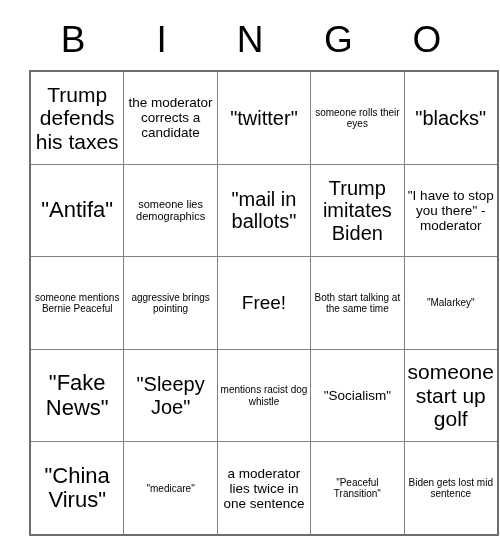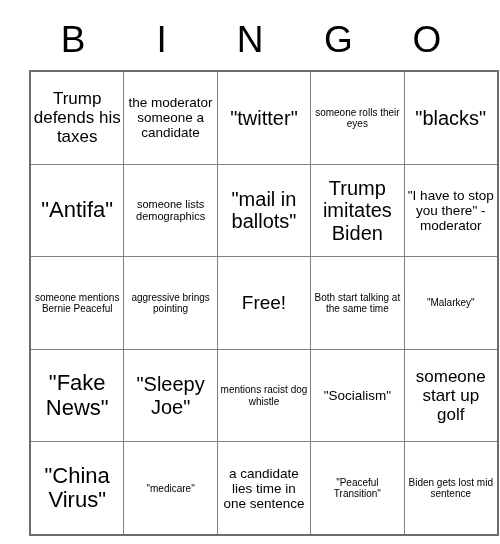--- a/index.html
+++ b/index.html
@@ -49,21 +49,21 @@
     line-height: 1.12;
     word-wrap: break-word;
     overflow-wrap: break-word;
   }
   #grid {
     border: 2px solid #6e6e6e;
   }
   .s9  { font-size: 11px; }
   .s12 { font-size: 13.5px; }
   .s14 { font-size: 10px; }
-  .s16 { font-size: 17px; }
+  .s16 { font-size: 21px; }
   .s20 { font-size: 20px; }
   .s22 { font-size: 22px; }
   .s26 { font-size: 19px; }
 </style>
 </head>
 <body>
 
 <div id="card">
 
   <div id="header-row">
@@ -71,28 +71,28 @@
     <div class="header-letter">I</div>
     <div class="header-letter">N</div>
     <div class="header-letter">G</div>
     <div class="header-letter">O</div>
   </div>
 
   <table id="grid">
     <tbody>
       <tr>
         <td class="s16">Trump defends his taxes</td>
-        <td class="s12">the moderator someone a candidate</td>
+        <td class="s12">the moderator corrects a candidate</td>
         <td class="s20">"twitter"</td>
         <td class="s14">someone rolls their eyes</td>
         <td class="s20">"blacks"</td>
       </tr>
       <tr>
         <td class="s22">"Antifa"</td>
-        <td class="s9">someone lists demographics</td>
+        <td class="s9">someone lies demographics</td>
         <td class="s20">"mail in ballots"</td>
         <td class="s20">Trump imitates Biden</td>
         <td class="s12">"I have to stop you there" -moderator</td>
       </tr>
       <tr>
         <td class="s14">someone mentions Bernie Peaceful</td>
         <td class="s14">aggressive brings pointing</td>
         <td class="s26">Free!</td>
         <td class="s14">Both start talking at the same time</td>
         <td class="s14">"Malarkey"</td>
@@ -100,20 +100,20 @@
       <tr>
         <td class="s22">"Fake News"</td>
         <td class="s20">"Sleepy Joe"</td>
         <td class="s14">mentions racist dog whistle</td>
         <td class="s12">"Socialism"</td>
         <td class="s16">someone start up golf</td>
       </tr>
       <tr>
         <td class="s22">"China Virus"</td>
         <td class="s14">"medicare"</td>
-        <td class="s12">a candidate lies time in one sentence</td>
+        <td class="s12">a moderator lies twice in one sentence</td>
         <td class="s14">"Peaceful Transition"</td>
         <td class="s14">Biden gets lost mid sentence</td>
       </tr>
     </tbody>
   </table>
 
 </div>
 
 </body></html>

